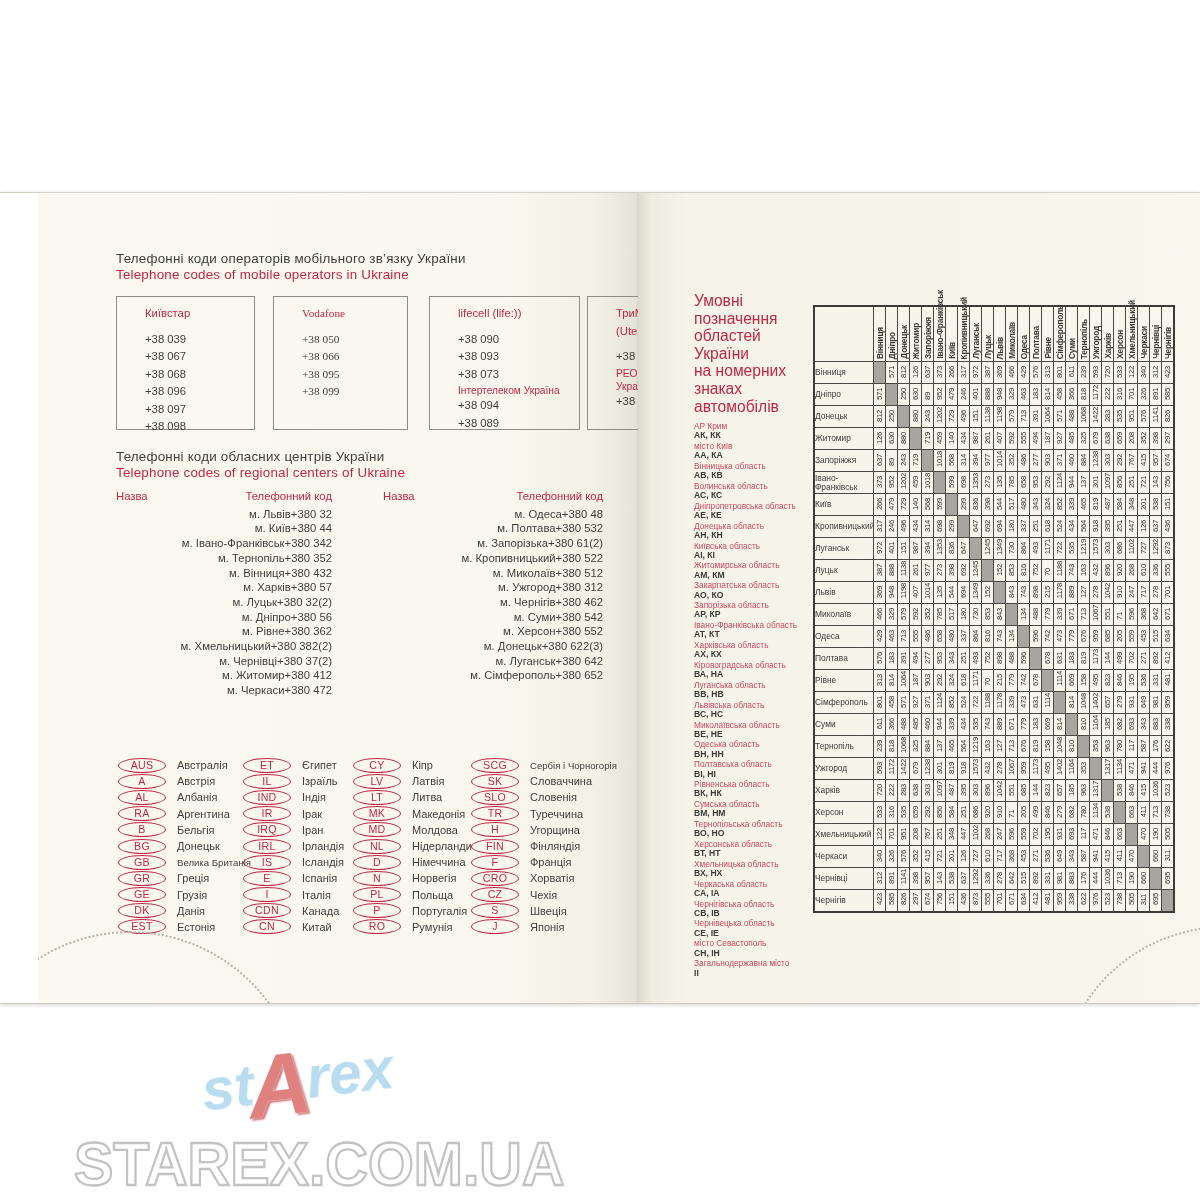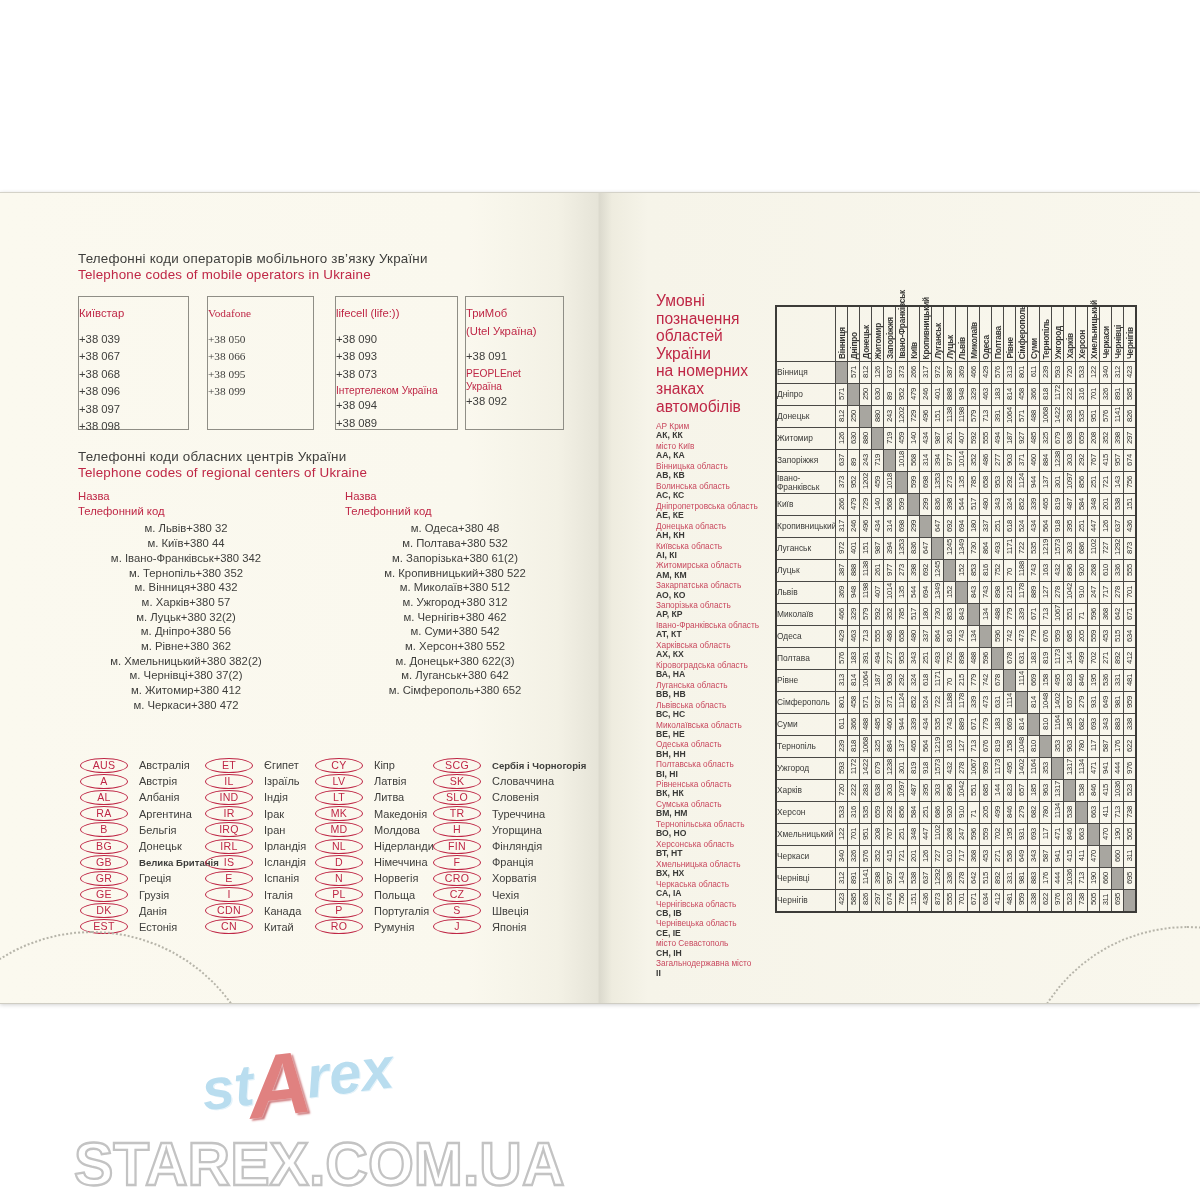--- a/index.html
+++ b/index.html
@@ -5,41 +5,41 @@
   html,body{margin:0;padding:0;}
   body{
     width:1200px;height:1200px;position:relative;background:#ffffff;
     font-family:"Liberation Sans",sans-serif;color:#3e3e3c;overflow:hidden;
     -webkit-font-smoothing:antialiased;
   }
   .red{color:#bf2746;}
   
   .spread{position:absolute;left:0;top:192px;width:1200px;height:810px;
     box-shadow:0 1px 4px rgba(0,0,0,.18);border-top:1px solid #d4d2c8;border-bottom:1px solid #cfcdc3;}
-  .page{position:absolute;top:0;height:810px;width:600px;overflow:hidden;}
+  .page{position:absolute;top:0;height:810px;width:600px;overflow:hidden;margin-left:38px;}
   .page.left{left:0;background:linear-gradient(to right,#fbf9ef 0%,#faf8ee 78%,#f3f1e5 93%,#e6e4d8 99.6%,#d9d7cb 100%);}
   .page.right{left:600px;background:linear-gradient(to right,#dcdace 0%,#eeecdf 2%,#f6f4e9 8%,#f9f7ed 100%);}
   .arc{position:absolute;border:2px dotted #b7b5aa;border-radius:50%;}
   
   .sec-title{position:absolute;font-size:13.4px;letter-spacing:.2px;line-height:16px;}
   .opboxes{position:absolute;left:78px;top:103px;display:flex;}
-  .opbox{border:1px solid #8f8e86;height:118px;padding:8px 9px 6px 0;box-sizing:content-box;
+  .opbox{border:1px solid #8f8e86;height:118px;padding:8px 9px 6px 28px;box-sizing:content-box;
     font-size:11.3px;line-height:17.5px;}
   .opbox .opname{margin-bottom:8px;}
   .opbox .opname2{margin-top:1px;font-size:10.2px;line-height:13px;}
   .phone-group{position:absolute;font-size:11.3px;line-height:14.7px;}
-  .phone-head{display:flex;justify-content:space-between;margin-bottom:3px;flex-direction:column;}
-  .phone-row{display:flex;justify-content:center;}
+  .phone-head{display:flex;justify-content:space-between;margin-bottom:3px;}
+  .phone-row{display:flex;justify-content:flex-end;}
   .carcols .carcol{position:absolute;top:0;}
   .car-row{display:flex;align-items:center;height:16.2px;}
   .badge{display:inline-block;width:46px;min-width:46px;height:13px;border:1.5px solid #bf2746;
     border-radius:50%;color:#bf2746;font-size:10.6px;line-height:13px;text-align:center;
     letter-spacing:.3px;margin-right:11px;}
   .car-label{font-size:11px;white-space:nowrap;}
-  .car-label.small{font-size:9.6px;font-weight:bold;}
+  .car-label.small{font-size:9.6px;}
   
   .plates{position:absolute;left:56px;top:99px;width:118px;}
   .plates-title{font-size:15.6px;line-height:17.6px;color:#bf2746;margin-bottom:7px;}
   .pl-item{margin-bottom:1.1px;}
   .pl-region{font-size:8.3px;line-height:9.3px;color:#c9495f;}
   .pl-codes{font-size:8.6px;line-height:9.5px;font-weight:bold;color:#3a3a38;}
   
   .dt-titles{position:absolute;right:66px;top:55px;text-align:right;font-size:13.2px;line-height:16px;}
   table.dist{position:absolute;left:175px;top:112px;border-collapse:collapse;table-layout:fixed;
     width:362px;border:2px solid #3c3b38;background:transparent;}

